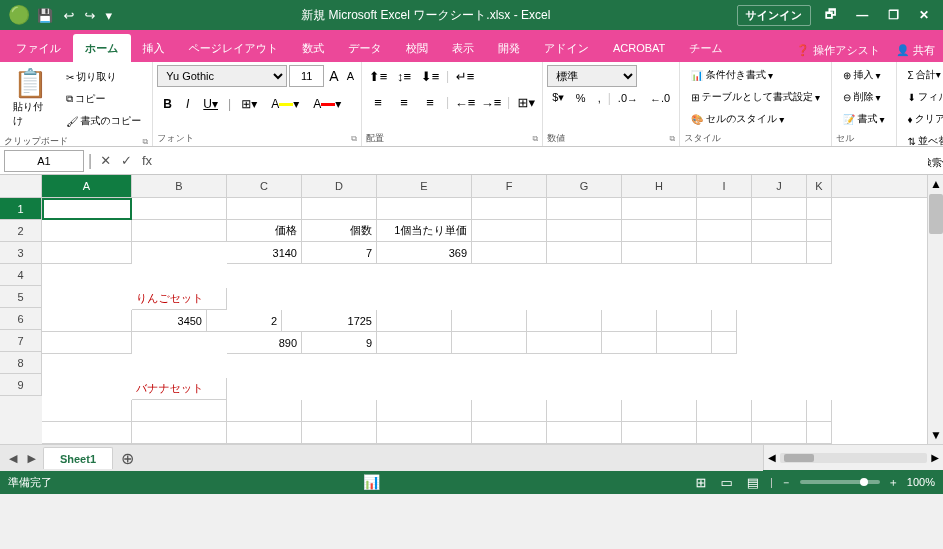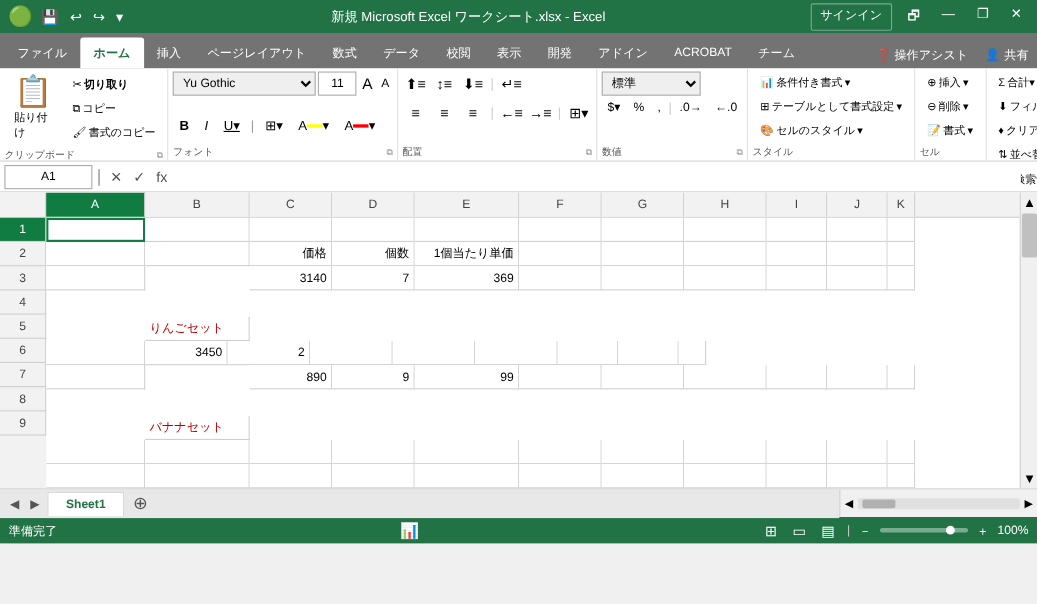--- a/index.html
+++ b/index.html
@@ -11,28 +11,28 @@
       color: white;
       height: 30px;
       display: flex;
       align-items: center;
       justify-content: space-between;
       padding: 0 8px;
       user-select: none;
     }
     .title-bar-left { display: flex; align-items: center; gap: 4px; }
     .title-bar-center { font-size: 12px; flex: 1; text-align: center; }
-    .title-bar-right { display: flex; gap: 8px; }
+    .title-bar-right { display: flex; align-items: center; gap: 8px; font-weight: bold; }
     .win-btn { cursor: pointer; font-size: 12px; padding: 2px 6px; }
     .quick-access { display: flex; gap: 4px; align-items: center; }
     .quick-btn { color: white; font-size: 13px; cursor: pointer; padding: 2px 3px; }
 
     
     .ribbon { background: #fff; border-bottom: 1px solid #c8c8c8; }
-    .ribbon-tabs { background: #737373; display: flex; height: 32px; align-items: flex-end; padding-left: 4px; }
+    .ribbon-tabs { background: #ec4899; display: flex; height: 32px; align-items: flex-end; padding-left: 4px; }
     .ribbon-tab {
       color: white; font-size: 11px; padding: 6px 12px;
       cursor: pointer; height: 28px; display: flex; align-items: center;
       border-top-left-radius: 3px; border-top-right-radius: 3px;
     }
     .ribbon-tab.active { background: white; color: #217346; font-weight: bold; }
     .font-row { display: flex; align-items: center; gap: 2px; margin-bottom: 2px; }
     .font-select { font-size: 11px; border: 1px solid #ababab; padding: 1px 4px; height: 22px; width: 130px; }
     .font-size-input { font-size: 11px; border: 1px solid #ababab; padding: 1px 4px; height: 22px; width: 35px; text-align: center; }
     .font-size-btn { border: 1px solid transparent; cursor: pointer; font-size: 13px; padding: 1px 2px; }
@@ -191,41 +191,41 @@
     <div class="rg" style="flex-direction:row; align-items:stretch;">
       <div style="display:flex;flex-direction:column;">
         <div style="display:flex; flex:1; gap:2px;">
           <div class="big-btn" style="flex-direction:column;align-items:center;padding:4px 8px;">
             <div style="font-size:28px;line-height:1;">📋</div>
             <span style="font-size:10px;">貼り付け</span>
           </div>
           <div style="display:flex;flex-direction:column;gap:2px;justify-content:center;">
             <div class="mini-btn">
                 <span>✂</span>
-                <span style="font-size:10px;font-weight:bold;">切り取り</span>
+                <span style="font-size:10px;">切り取り</span>
               </div>
             <div class="mini-btn">
                 <span>⧉</span>
                 <span style="font-size:10px;">コピー</span>
               </div>
             <div class="mini-btn">
                 <span>🖌</span>
                 <span style="font-size:10px;">書式のコピー</span>
               </div>
           </div>
         </div>
         <div class="rg-label">
           <span>クリップボード</span>
           <span class="rg-expander">⧉</span>
         </div>
       </div>
     </div>
 
     <div class="rg">
-      <div class="rg-top" style="flex-direction:column;gap:14px;">
+      <div class="rg-top" style="flex-direction:column;gap:4px;">
         <div class="font-row">
           <select class="font-select">
             <option>Yu Gothic</option>
           </select>
           <input class="font-size-input" type="text" value="11" style="">
           <span class="font-size-btn" style="font-size:14px;">A</span>
           <span class="font-size-btn" style="font-size:11px;">A</span>
         </div>
         <div class="font-row">
           <span class="font-format-btn bold">B</span>
@@ -445,34 +445,34 @@
             <div class="cell col-I"></div>
             <div class="cell col-J"></div>
             <div class="cell col-K"></div>
           </div>
 
 
           <div class="grid-row">
             <div class="cell col-A"></div>
             <div class="cell col-C right">3450</div>
             <div class="cell col-D right">2</div>
+            <div class="cell col-E right">1725</div>
             <div class="cell col-F"></div>
             <div class="cell col-G"></div>
             <div class="cell col-H"></div>
             <div class="cell col-I"></div>
             <div class="cell col-J"></div>
             <div class="cell col-K"></div>
           </div>
 
           <div class="grid-row">
             <div class="cell col-A"></div>
             <div class="cell col-B red-text">バナナセット</div>
             <div class="cell col-C right">890</div>
             <div class="cell col-D right">9</div>
-            <div class="cell col-E right">99</div>
             <div class="cell col-F"></div>
             <div class="cell col-G"></div>
             <div class="cell col-H"></div>
             <div class="cell col-I"></div>
             <div class="cell col-J"></div>
             <div class="cell col-K"></div>
           </div>
 
 
           <div class="grid-row">

